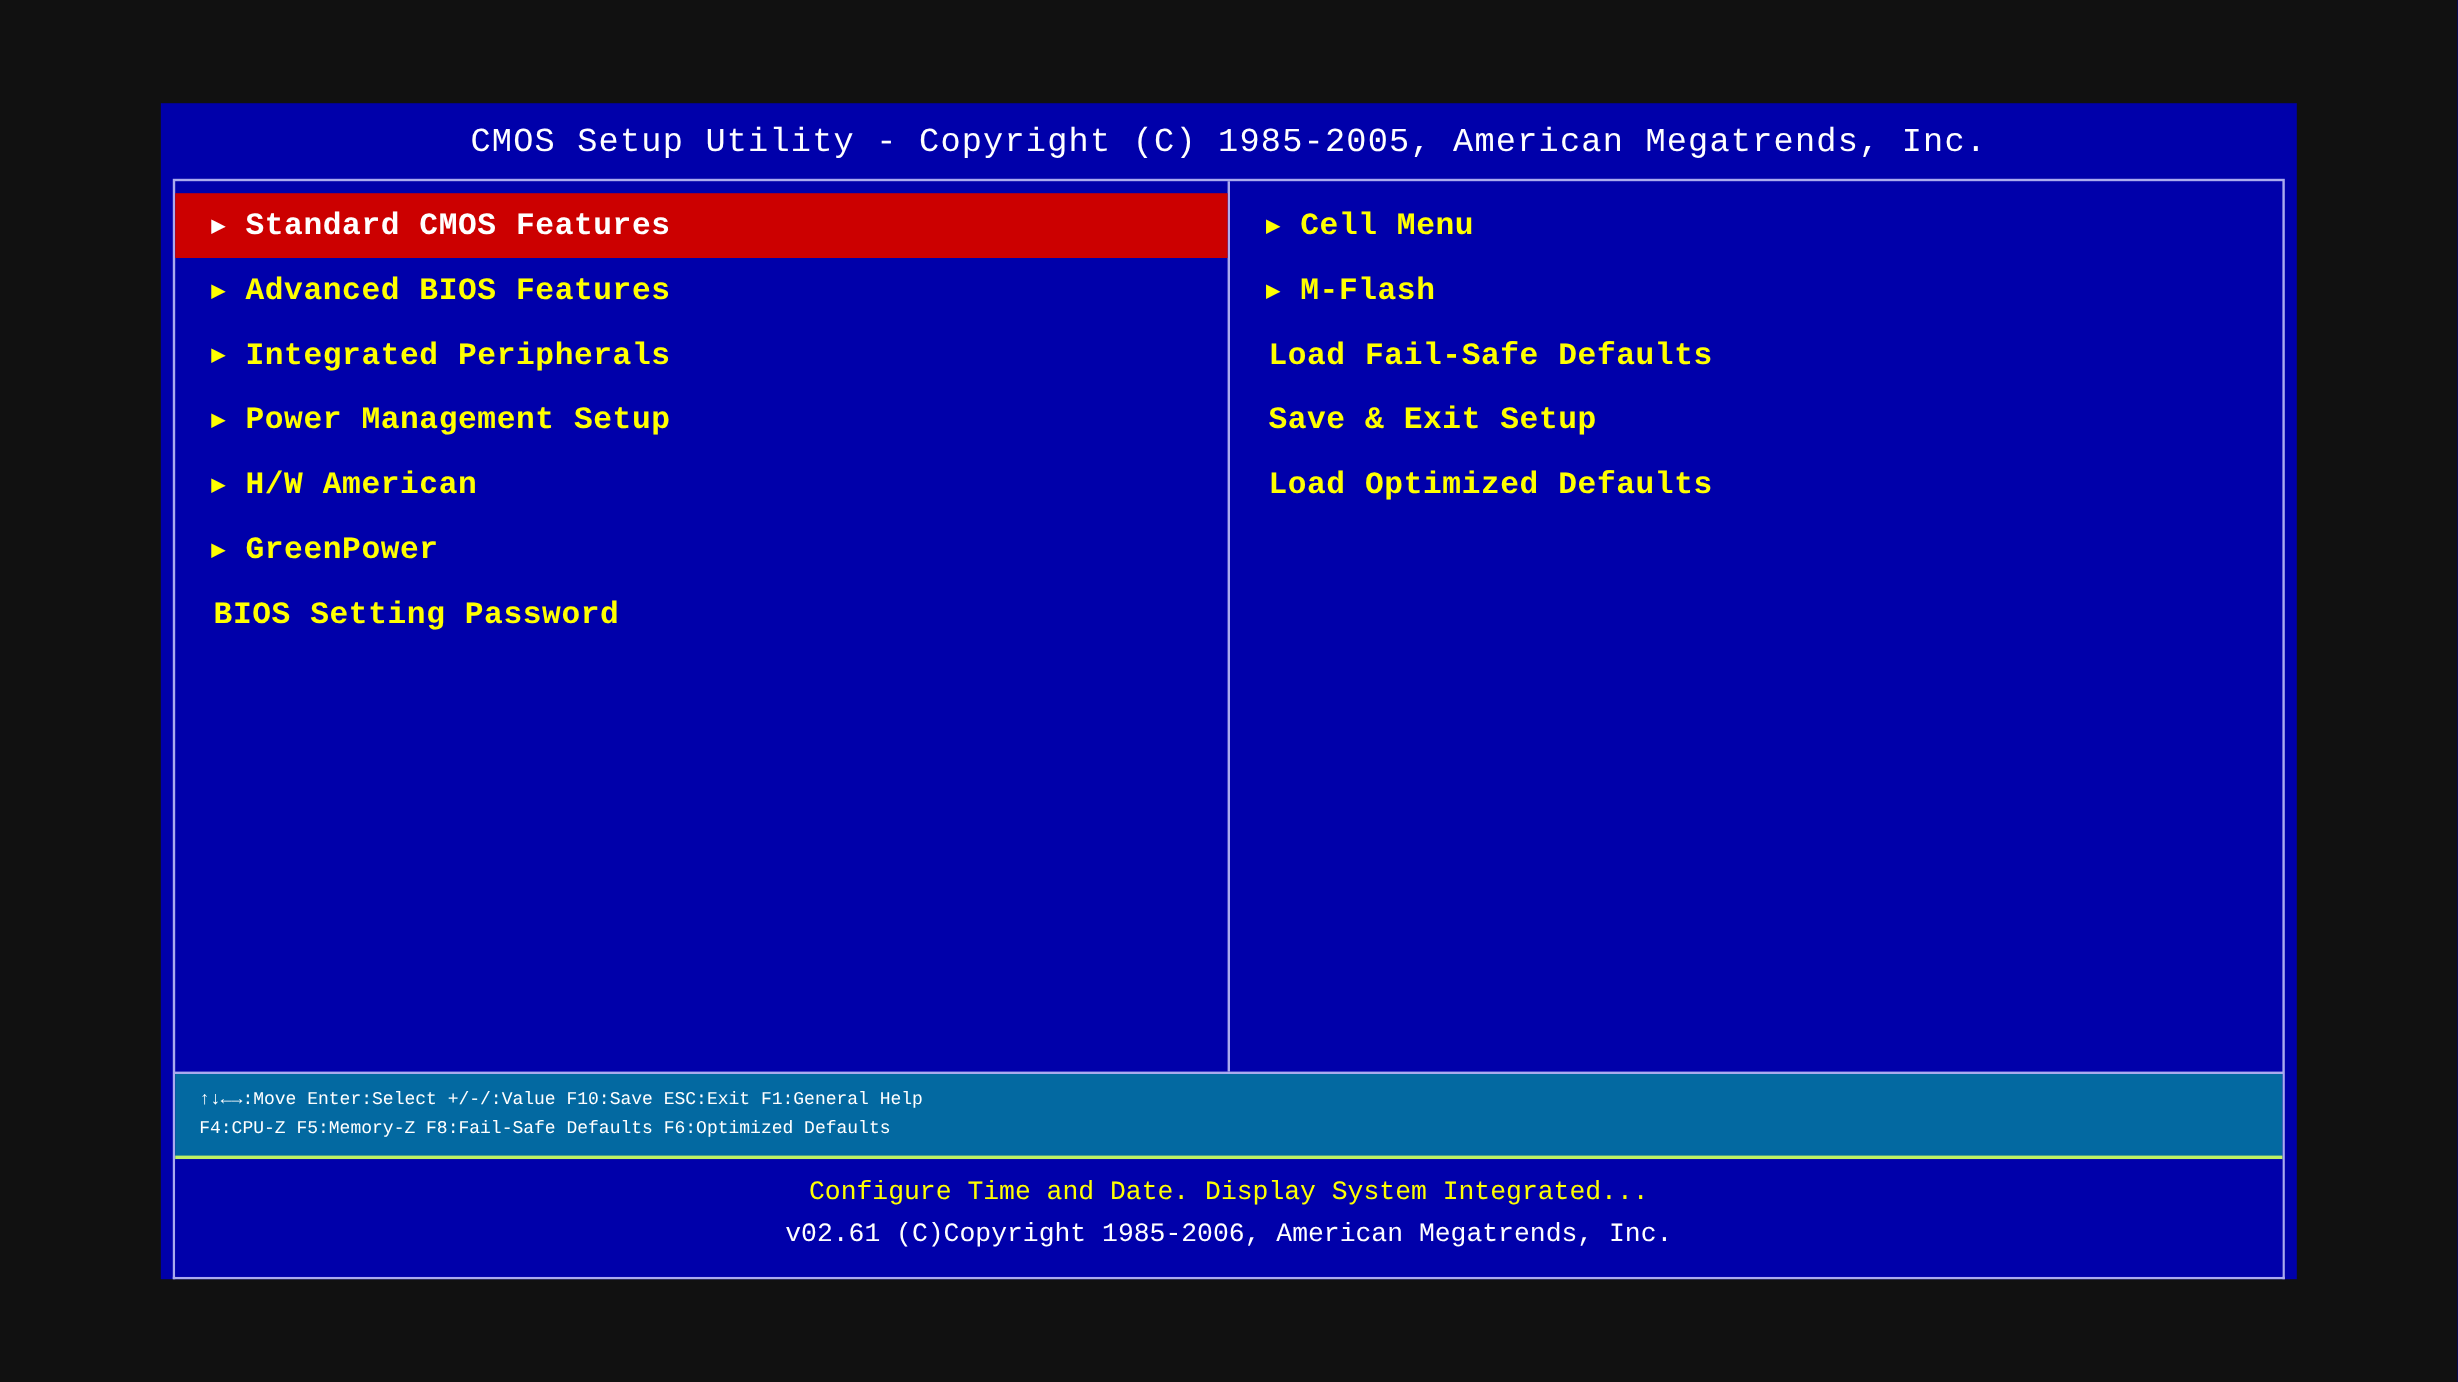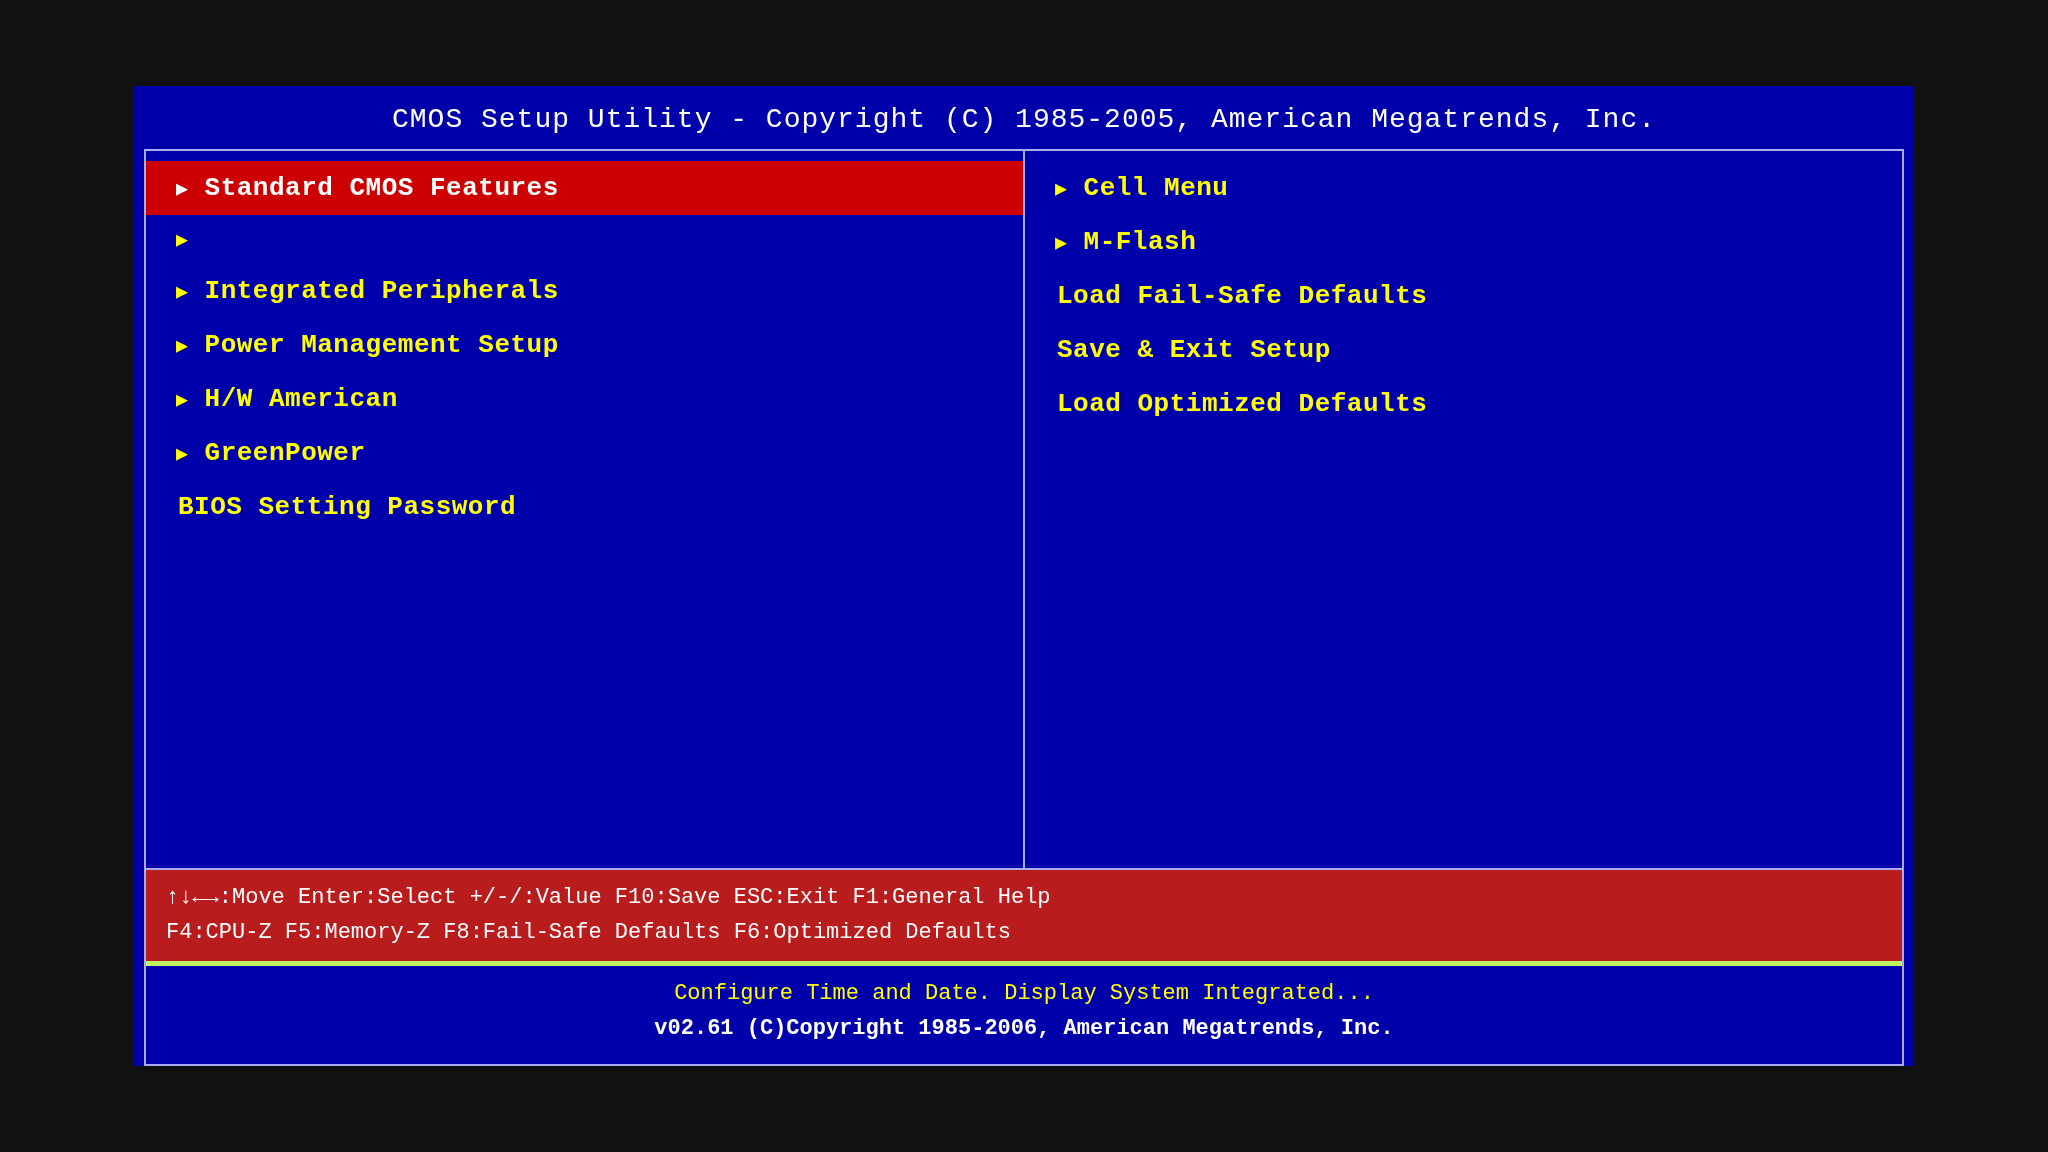--- a/index.html
+++ b/index.html
@@ -79,63 +79,63 @@
       padding-left: 32px;
     }
 
     .bottom-area {
       margin: 0 10px;
       border: 2px solid #aaaaee;
       border-top: none;
     }
 
     .keybindings {
-      background: #b91c1c;
+      background: #0369a1;
       color: #ffffff;
-      font-size: 22px;
+      font-size: 15px;
       padding: 10px 20px;
       line-height: 1.6;
-      border-bottom: 5px solid #bef264;
+      border-bottom: 3px solid #bef264;
     }
 
     .help-text {
       background: #0000aa;
       color: #ffff00;
       font-size: 22px;
       padding: 10px 20px;
       text-align: center;
       line-height: 1.6;
     }
 
     .version-text {
       color: #ffffff;
       font-size: 22px;
       text-align: center;
       padding-bottom: 8px;
-      font-weight: bold;
     }
   </style>
 </head>
 <body>
 
 <div class="screen">
 
   <div class="title-bar">
     <span>CMOS Setup Utility - Copyright (C) 1985-2005, American Megatrends, Inc.</span>
   </div>
 
   <div class="main-area">
 
     <div class="left-panel" id="left-panel-container">
     <div class="menu-item selected">
           <span class="arrow">▶</span>
           <span>Standard CMOS Features</span>
         </div>
         <div class="menu-item">
           <span class="arrow">▶</span>
+          <span>Advanced BIOS Features</span>
         </div>
         <div class="menu-item">
           <span class="arrow">▶</span>
           <span>Integrated Peripherals</span>
         </div>
         <div class="menu-item">
           <span class="arrow">▶</span>
           <span>Power Management Setup</span>
         </div>
         <div class="menu-item">

